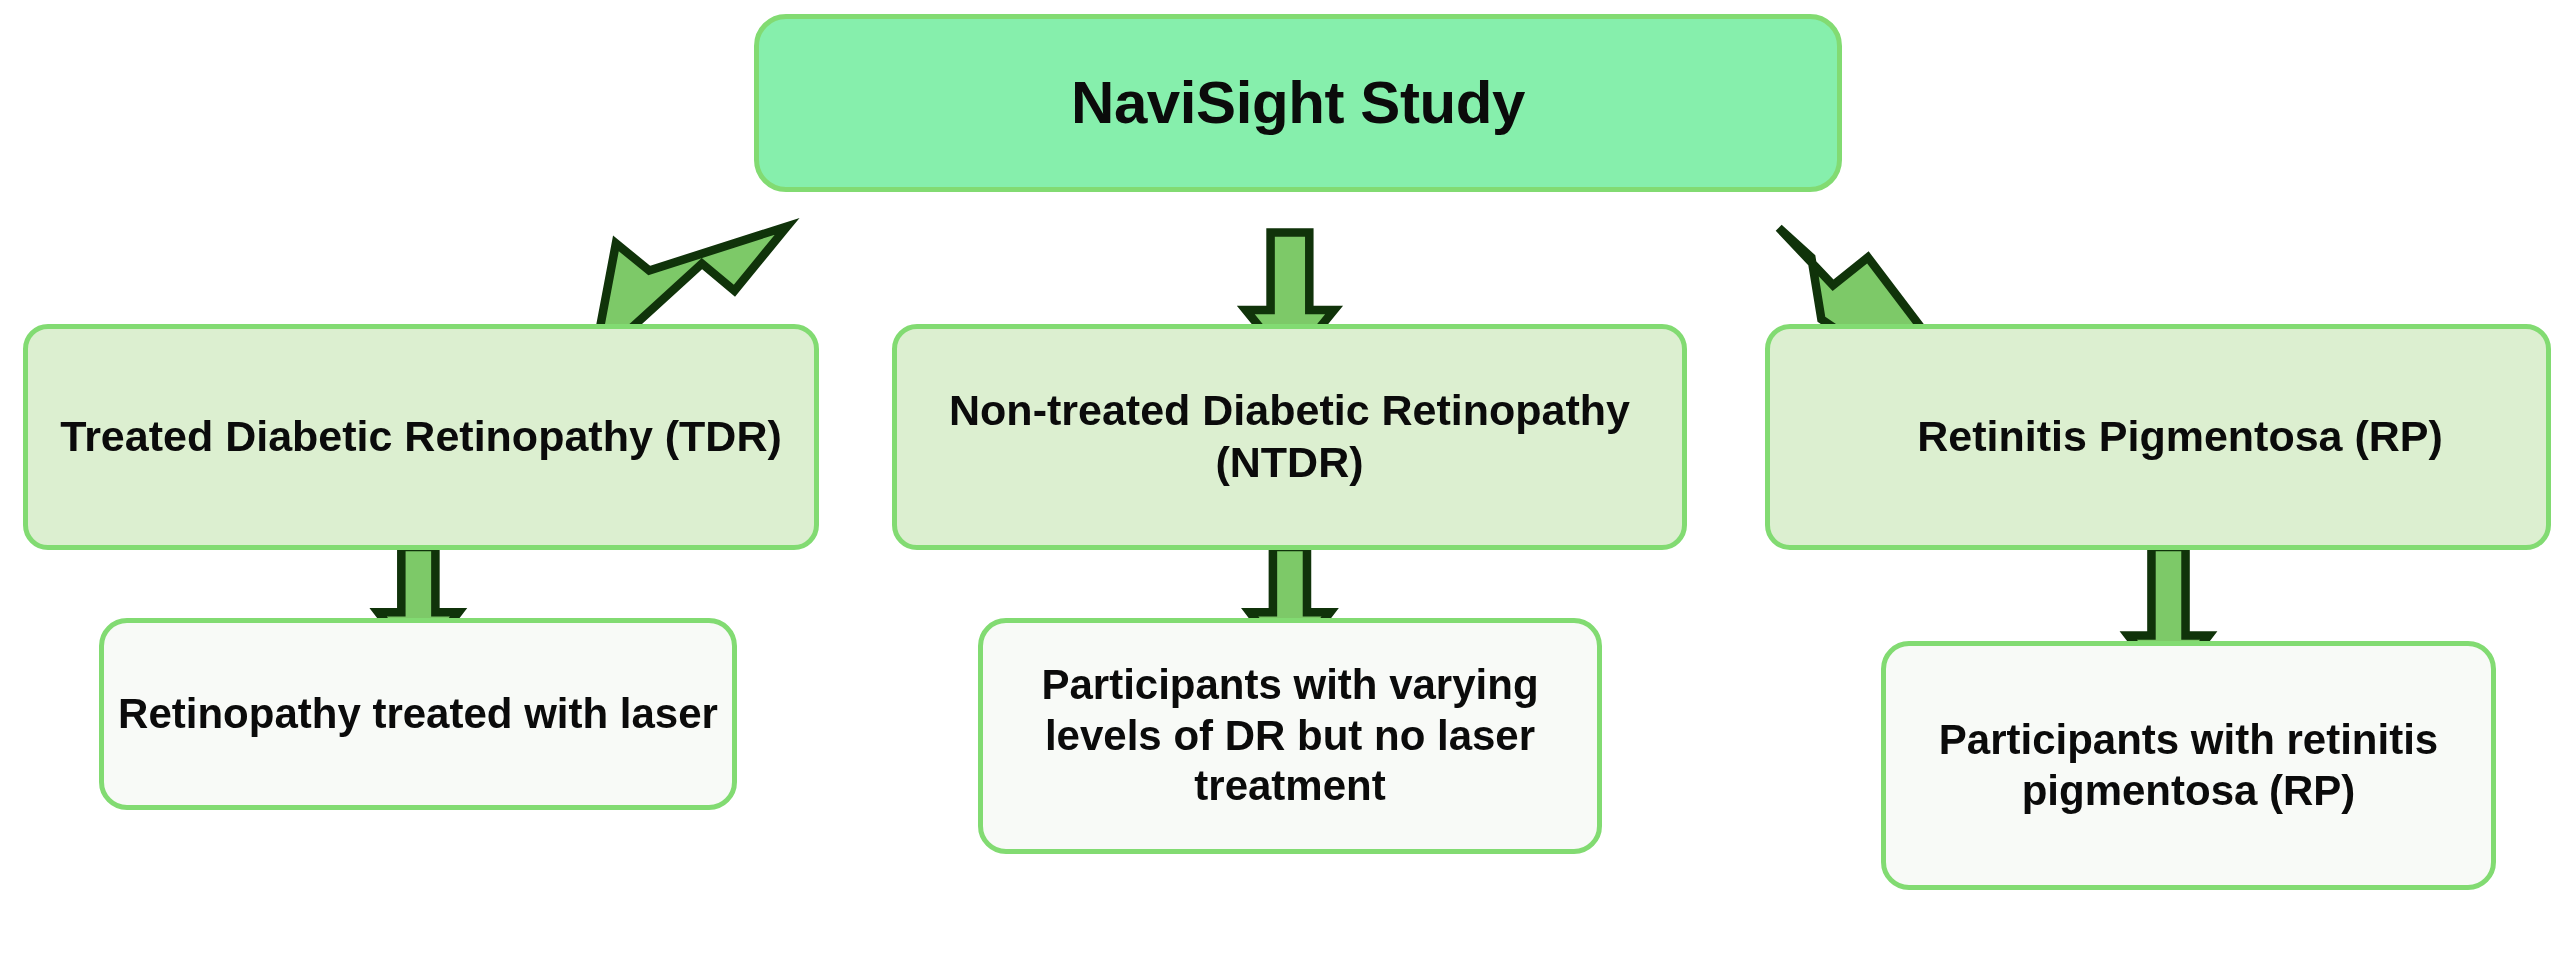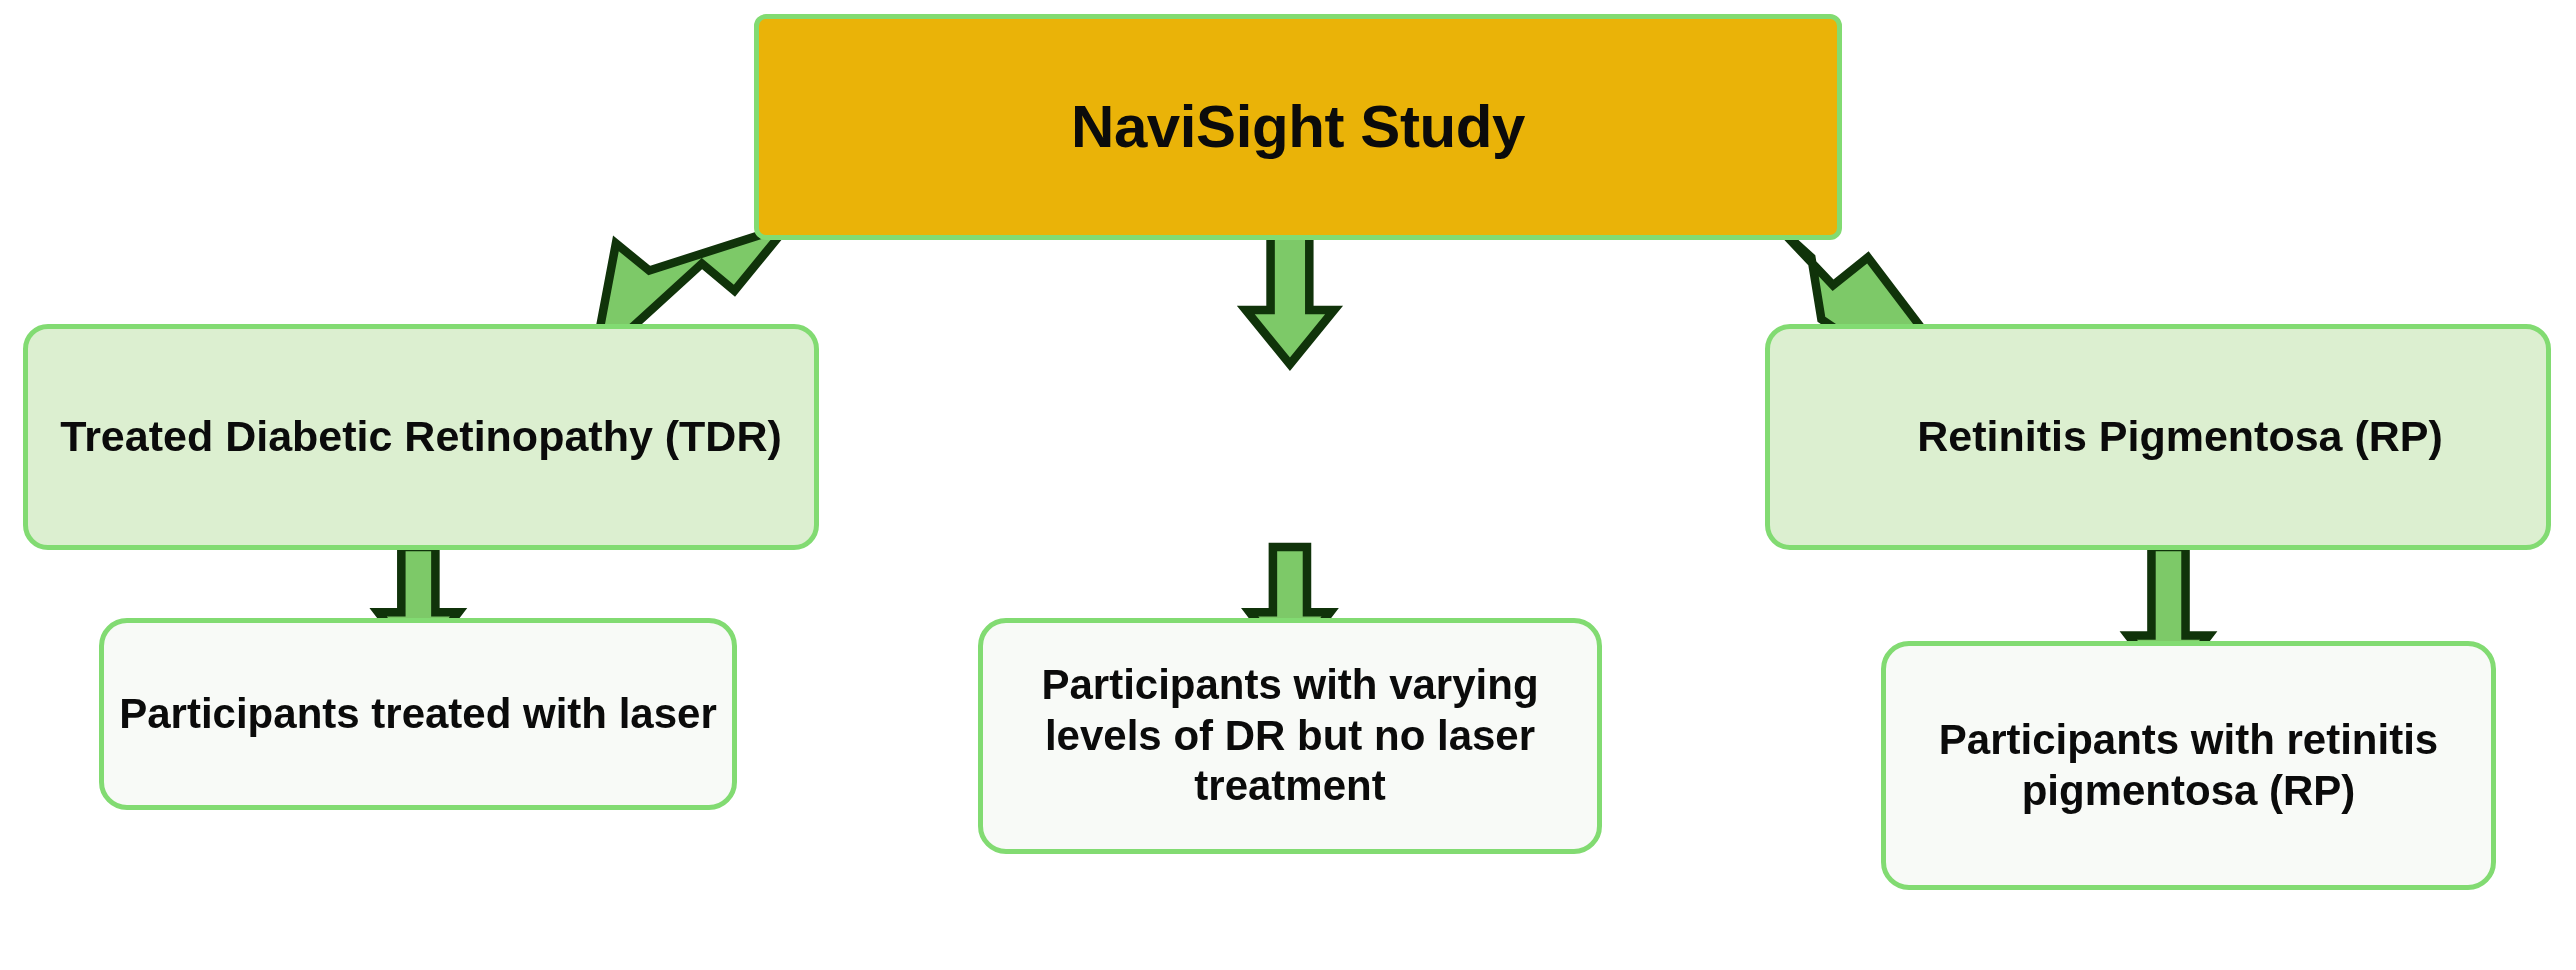--- a/index.html
+++ b/index.html
@@ -34,24 +34,24 @@
     width: 100%;
     padding: 0 11px;
     box-sizing: border-box;
   }
 
   
   #node-root {
     left: 754px;
     top: 14px;
     width: 1088px;
-    height: 226px;
-    background: #eab308;
+    height: 178px;
+    background: #86efac;
     border: 5.4px solid #82DB72;
-    border-radius: 12px;
+    border-radius: 32px;
     font-size: 60px;
     letter-spacing: -0.4px;
   }
 
   
   .node-cohort {
     background: #DCEFD0;
     border: 5.4px solid #82DB72;
     border-radius: 25px;
     font-size: 43px;
@@ -123,27 +123,30 @@
   </svg>
 
   <div class="node" id="node-root">
     <span class="label">NaviSight Study</span>
   </div>
 
   <div class="node node-cohort" id="node-tdr">
     <span class="label">Treated Diabetic Retinopathy (TDR)</span>
   </div>
 
+  <div class="node node-cohort" id="node-ntdr">
+    <span class="label">Non-treated Diabetic Retinopathy (NTDR)</span>
+  </div>
 
   <div class="node node-cohort" id="node-rp">
     <span class="label">Retinitis Pigmentosa (RP)</span>
   </div>
 
   <div class="node node-leaf" id="node-leaf-tdr">
-    <span class="label">Participants treated with laser</span>
+    <span class="label">Retinopathy treated with laser</span>
   </div>
 
   <div class="node node-leaf" id="node-leaf-ntdr">
     <span class="label">Participants with varying levels of DR but no laser treatment</span>
   </div>
 
   <div class="node node-leaf" id="node-leaf-rp">
     <span class="label">Participants with retinitis pigmentosa (RP)</span>
   </div>
 

